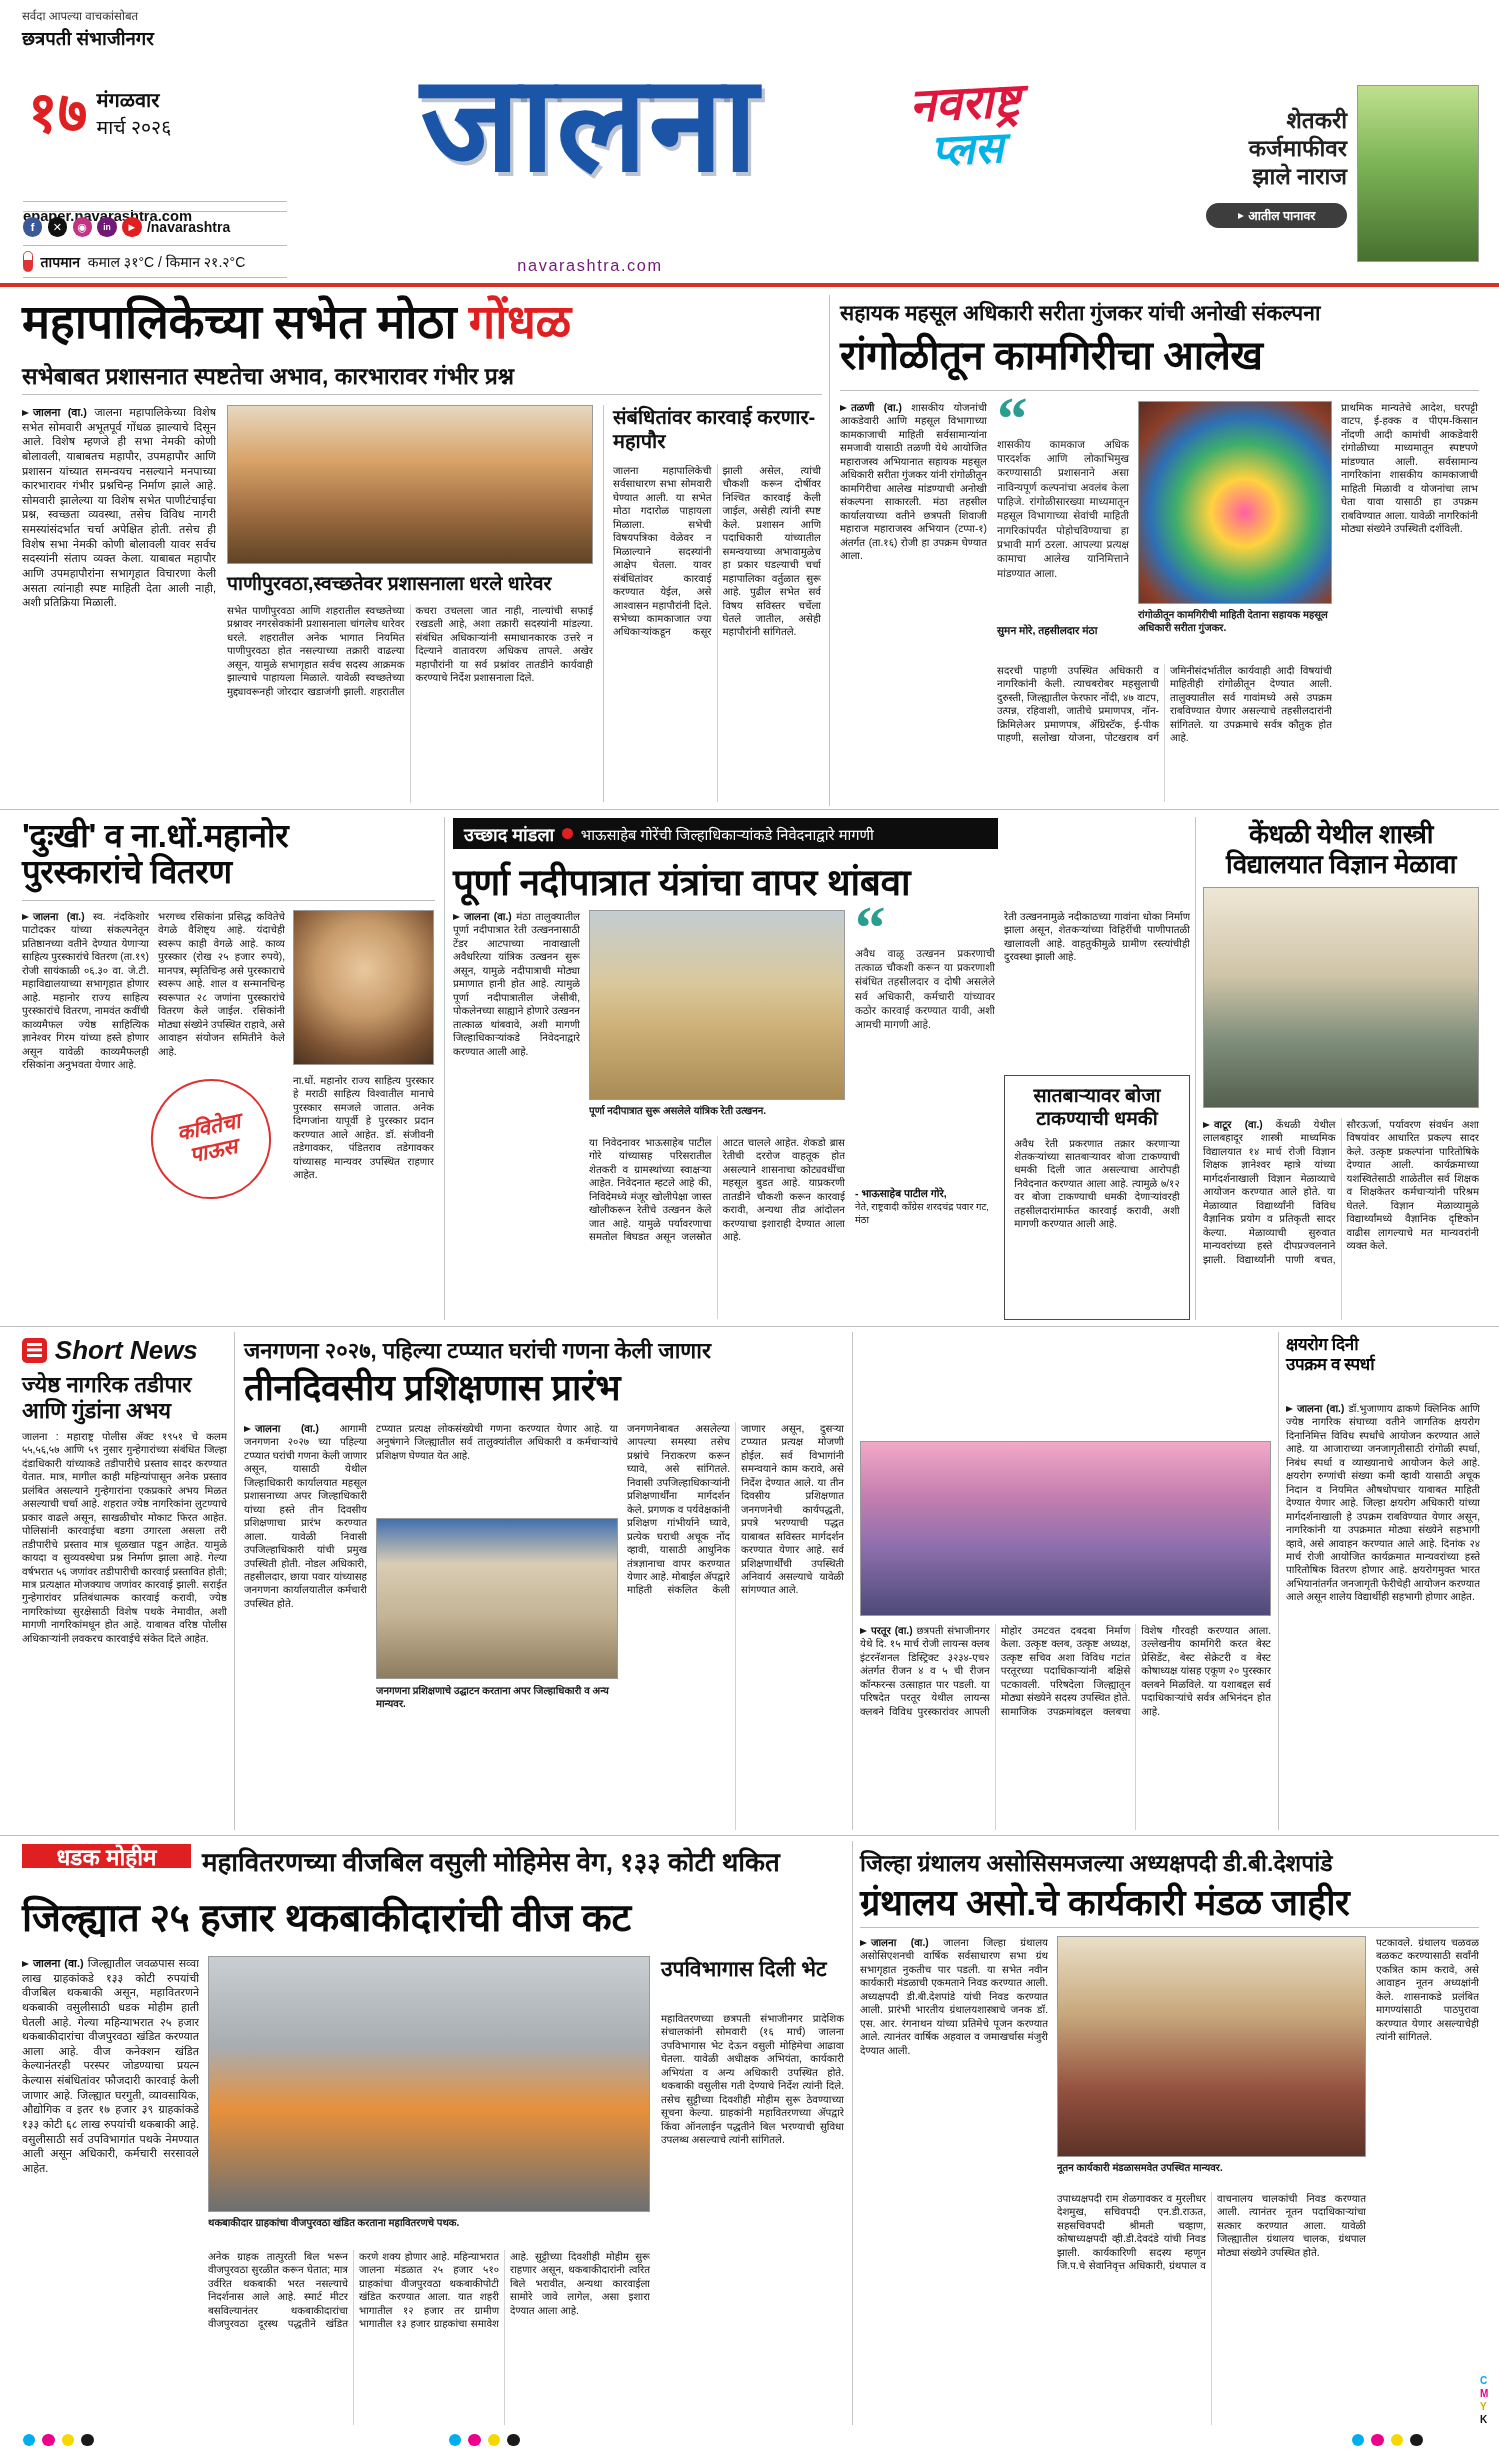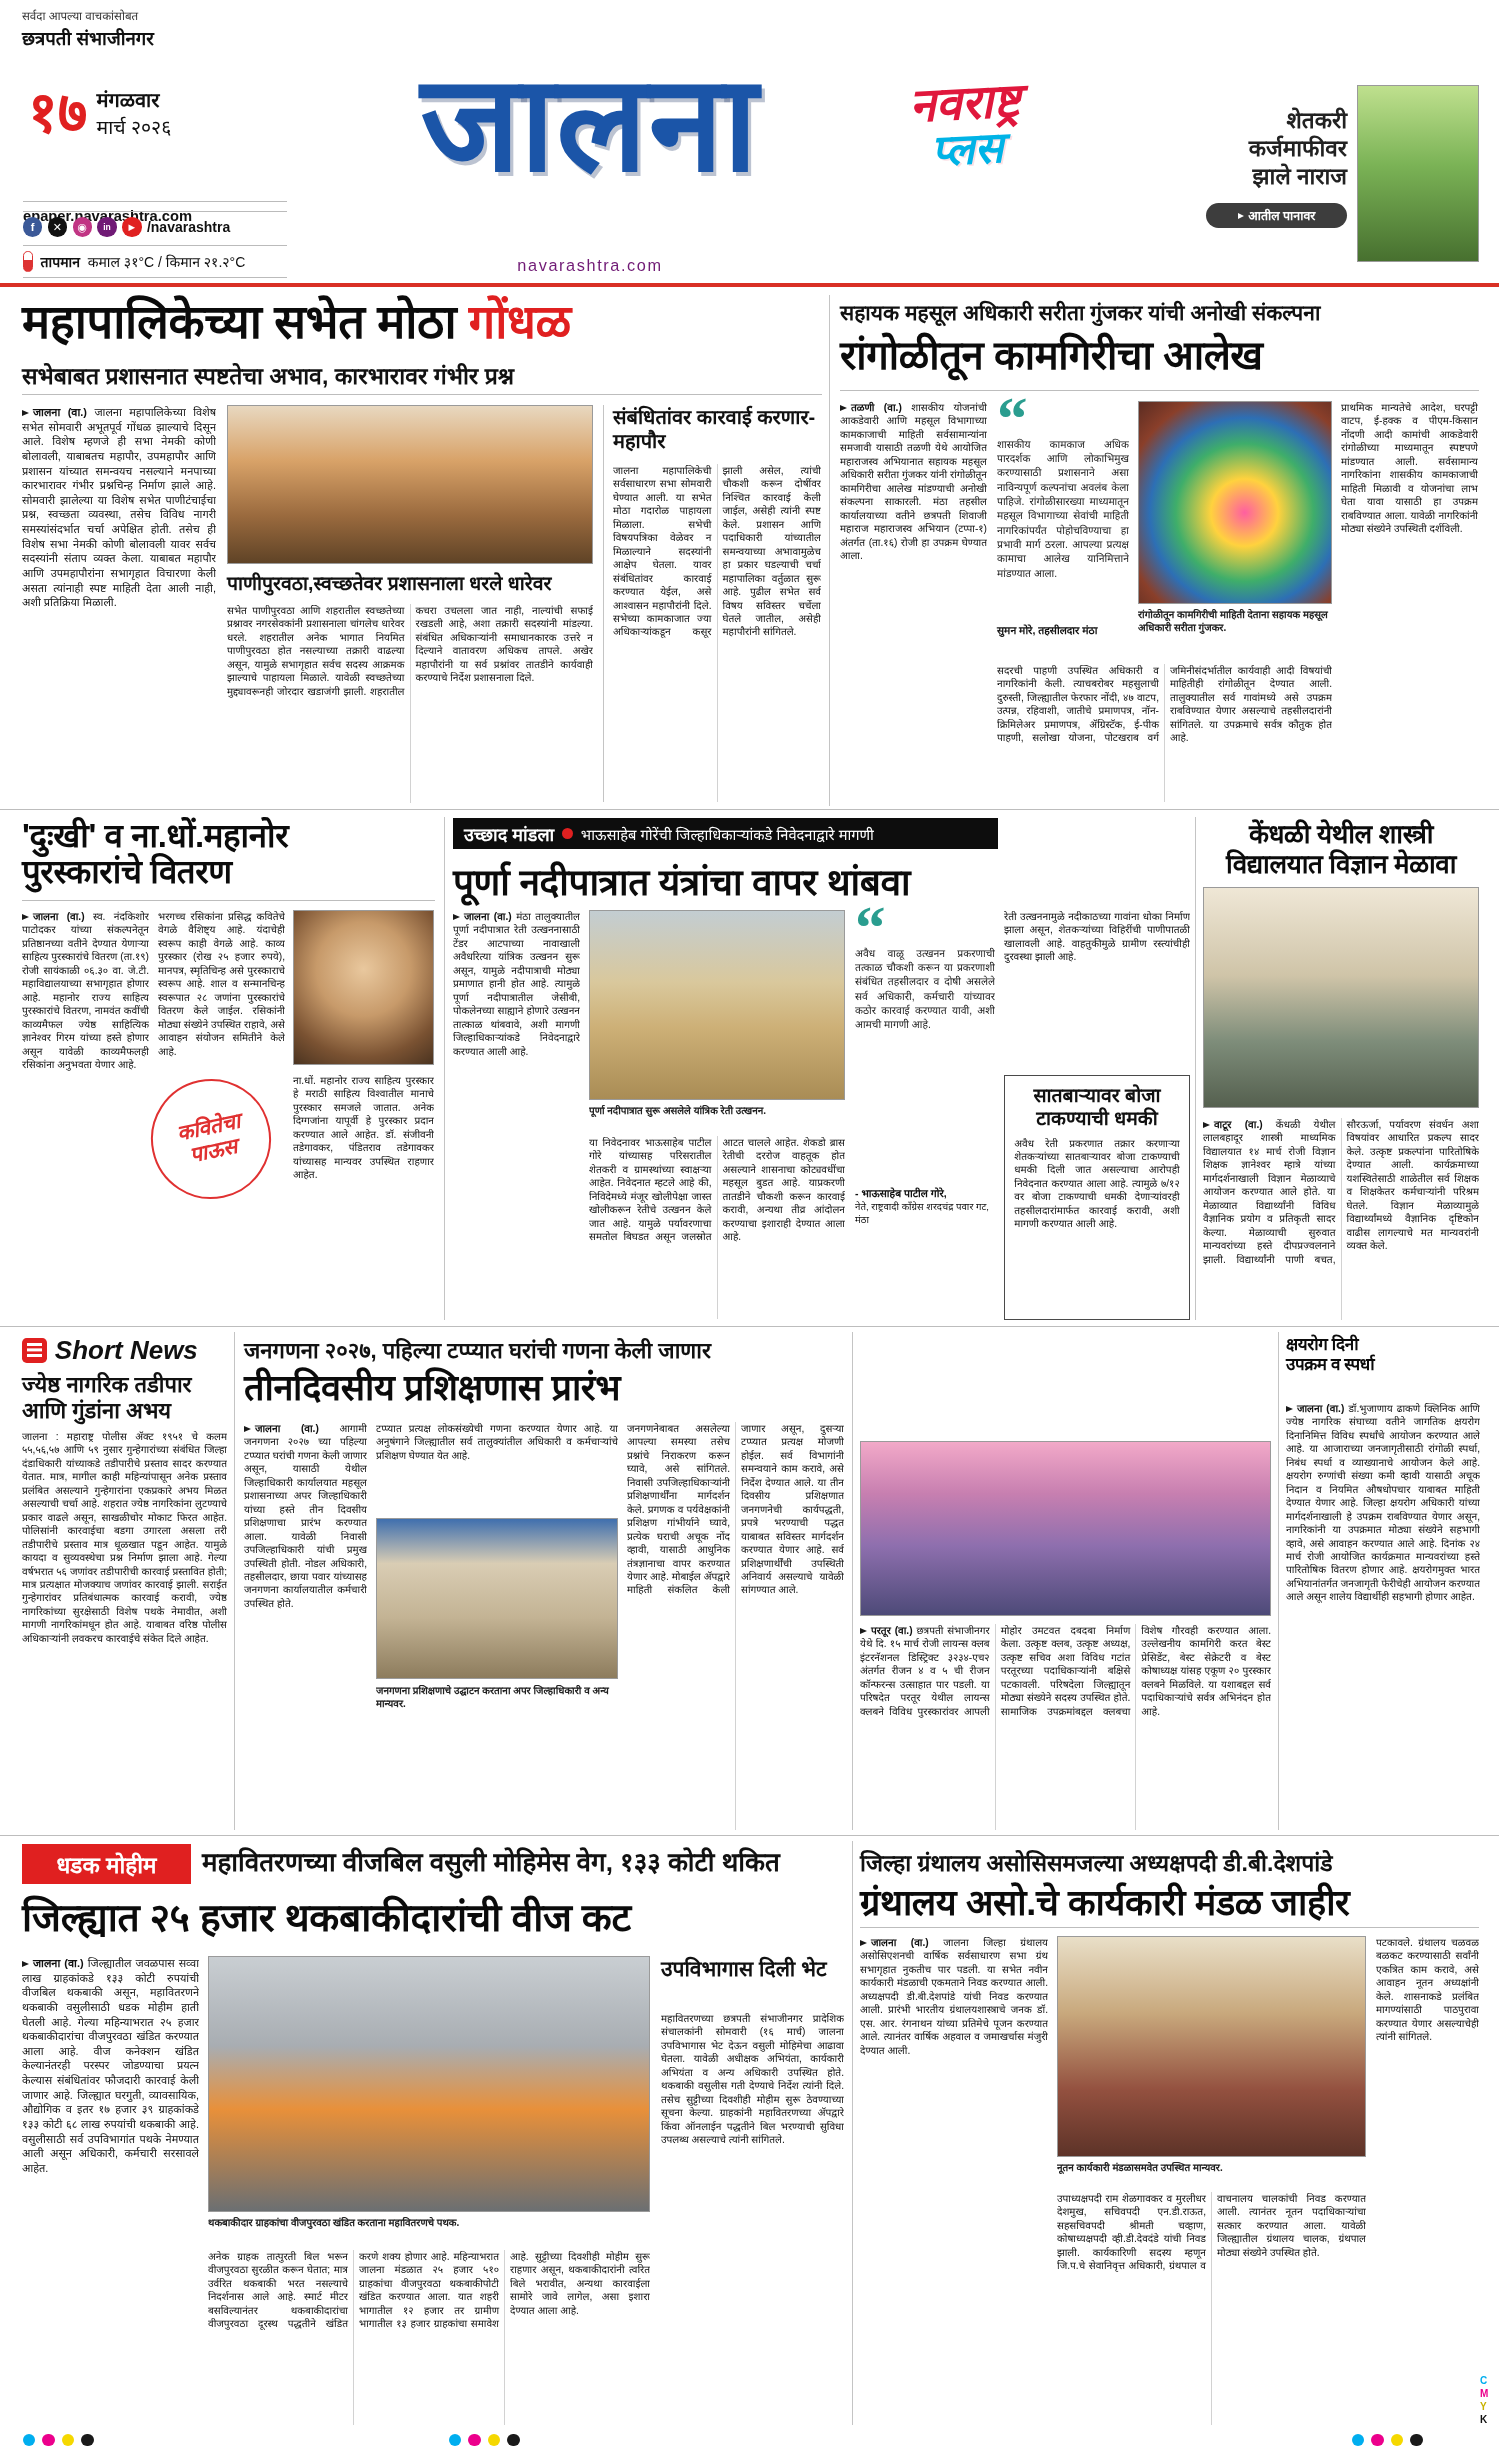--- a/index.html
+++ b/index.html
@@ -262,21 +262,21 @@
     <div>क्षयरोग दिनी</div>
     <div>उपक्रम व स्पर्धा</div>
   </div>
   <div class="abs clip jus t13" style="left:1286px;top:1402px;width:194px;height:429px;">
     <span class="tri"></span><b>जालना (वा.)</b>
     <span>डॉ.भुजाणाय ढाकणे क्लिनिक आणि ज्येष्ठ नागरिक संघाच्या वतीने जागतिक क्षयरोग दिनानिमित्त विविध स्पर्धांचे आयोजन करण्यात आले आहे. या आजाराच्या जनजागृतीसाठी रांगोळी स्पर्धा, निबंध स्पर्धा व व्याख्यानाचे आयोजन केले आहे. क्षयरोग रुग्णांची संख्या कमी व्हावी यासाठी अचूक निदान व नियमित औषधोपचार याबाबत माहिती देण्यात येणार आहे. जिल्हा क्षयरोग अधिकारी यांच्या मार्गदर्शनाखाली हे उपक्रम राबविण्यात येणार असून, नागरिकांनी या उपक्रमात मोठ्या संख्येने सहभागी व्हावे, असे आवाहन करण्यात आले आहे. दिनांक २४ मार्च रोजी आयोजित कार्यक्रमात मान्यवरांच्या हस्ते पारितोषिक वितरण होणार आहे. क्षयरोगमुक्त भारत अभियानांतर्गत जनजागृती फेरीचेही आयोजन करण्यात आले असून शालेय विद्यार्थीही सहभागी होणार आहेत.</span>
   </div>
 
   <div class="abs hr" style="left:0;top:1835px;width:1500px;"></div>
 
-  <div class="abs flagbox" style="left:22px;top:1844px;width:169px;height:40px;font-size:22.5px;">धडक मोहीम</div>
+  <div class="abs flagbox" style="left:22px;top:1844px;width:169px;height:24px;font-size:22.5px;">धडक मोहीम</div>
   <div class="abs bold" style="left:202px;top:1848px;width:643px;font-size:26px;line-height:1.1;">महावितरणच्या वीजबिल वसुली मोहिमेस वेग, १३३ कोटी थकित</div>
   <div class="abs headline" style="left:22px;top:1889px;width:823px;font-size:39px;">जिल्ह्यात २५ हजार थकबाकीदारांची वीज कट</div>
 
   <div class="abs clip jus t14" style="left:22px;top:1956px;width:177px;height:469px;">
     <span class="tri"></span><b>जालना (वा.)</b>
     <span>जिल्ह्यातील जवळपास सव्वा लाख ग्राहकांकडे १३३ कोटी रुपयांची वीजबिल थकबाकी असून, महावितरणने थकबाकी वसुलीसाठी धडक मोहीम हाती घेतली आहे. गेल्या महिन्याभरात २५ हजार थकबाकीदारांचा वीजपुरवठा खंडित करण्यात आला आहे. वीज कनेक्शन खंडित केल्यानंतरही परस्पर जोडण्याचा प्रयत्न केल्यास संबंधितांवर फौजदारी कारवाई केली जाणार आहे. जिल्ह्यात घरगुती, व्यावसायिक, औद्योगिक व इतर १७ हजार ३९ ग्राहकांकडे १३३ कोटी ६८ लाख रुपयांची थकबाकी आहे. वसुलीसाठी सर्व उपविभागांत पथके नेमण्यात आली असून अधिकारी, कर्मचारी सरसावले आहेत.</span>
   </div>
   <div class="abs photo ph-power" style="left:208px;top:1956px;width:442px;height:256px;"></div>
   <div class="abs caption clip" style="left:208px;top:2217px;width:442px;height:26px;">थकबाकीदार ग्राहकांचा वीजपुरवठा खंडित करताना महावितरणचे पथक.</div>
   <div class="abs clip jus t13 c3" style="left:208px;top:2250px;width:442px;height:175px;">अनेक ग्राहक तात्पुरती बिल भरून वीजपुरवठा सुरळीत करून घेतात; मात्र उर्वरित थकबाकी भरत नसल्याचे निदर्शनास आले आहे. स्मार्ट मीटर बसविल्यानंतर थकबाकीदारांचा वीजपुरवठा दूरस्थ पद्धतीने खंडित करणे शक्य होणार आहे. महिन्याभरात जालना मंडळात २५ हजार ५१० ग्राहकांचा वीजपुरवठा थकबाकीपोटी खंडित करण्यात आला. यात शहरी भागातील १२ हजार तर ग्रामीण भागातील १३ हजार ग्राहकांचा समावेश आहे. सुट्टीच्या दिवशीही मोहीम सुरू राहणार असून, थकबाकीदारांनी त्वरित बिले भरावीत, अन्यथा कारवाईला सामोरे जावे लागेल, असा इशारा देण्यात आला आहे.</div>

